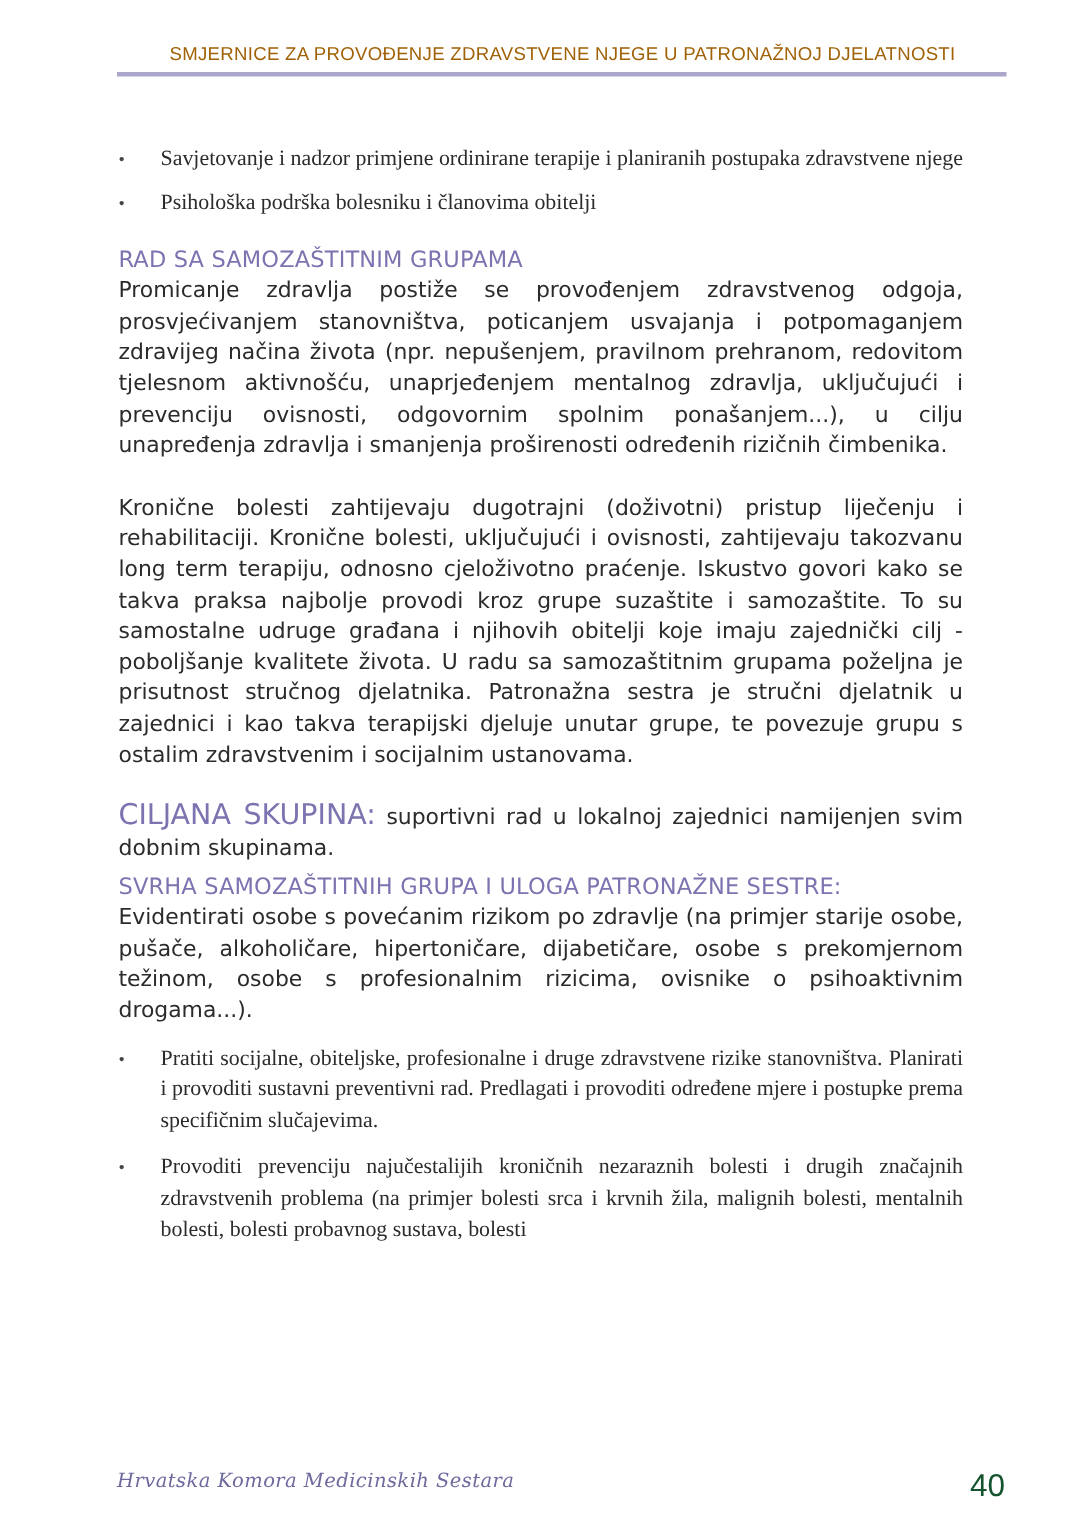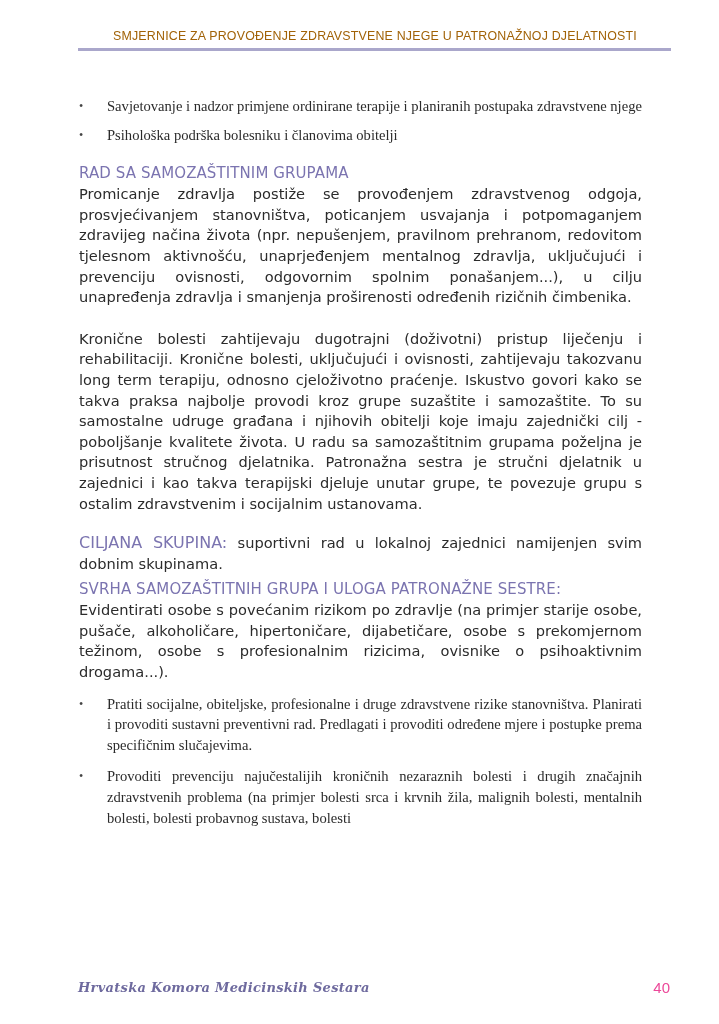--- a/index.html
+++ b/index.html
@@ -9,25 +9,25 @@
          font-family: "Liberation Sans", sans-serif; font-size: 12.4px; letter-spacing: 0.2px;
          color: #a16207; text-align: center; white-space: nowrap; }
   .header-rule { position: absolute; left: 78px; top: 48px; width: 593px; height: 3px; background: #aaa7cb; }
   .content { position: absolute; left: 79px; top: 96px; width: 563px; font-size: 14.6px; line-height: 20.6px; }
   ul.bullets { list-style: none; margin: 0; padding: 0; font-family: Liberation Serif, serif; }
   ul.bullets li { position: relative; padding-left: 28px; text-align: justify; }
   ul.bullets li::before { content: "•"; position: absolute; left: 0; top: 0; font-size: 12px; color: #444; }
   .gap-sm { margin-top: 8px; }
   h2.section { margin: 0; font-size: 15px; font-weight: normal; color: #7b74b0; letter-spacing: 0.1px; line-height: 22px; }
   p { margin: 0; text-align: justify; }
-  .inline-heading { color: #7b74b0; font-size: 16px; }
+  .inline-heading { color: #7b74b0; font-size: 19px; }
   .footer-org { position: absolute; left: 78px; top: 980px; font-family: "DejaVu Serif", serif;
-         font-style: italic; font-weight: bold; font-size: 13px; color: #6e6a9e; letter-spacing: 0.3px; }
+         font-style: italic; font-weight: normal; font-size: 13px; color: #6e6a9e; letter-spacing: 0.3px; }
   .footer-page { position: absolute; left: 620px; top: 979px; width: 50px; text-align: right;
-         font-family: "Liberation Sans", sans-serif; font-size: 15px; color: #ec4899; }
+         font-family: "Liberation Sans", sans-serif; font-size: 21px; color: #14532d; }
 </style>
 </head>
 <body>
 
 <div class="running-header">SMJERNICE ZA PROVOĐENJE ZDRAVSTVENE NJEGE U PATRONAŽNOJ DJELATNOSTI</div>
 <div class="header-rule"></div>
 
 <div class="content">
   <ul class="bullets">
     <li>Savjetovanje i nadzor primjene ordinirane terapije i planiranih postupaka zdravstvene njege</li>

